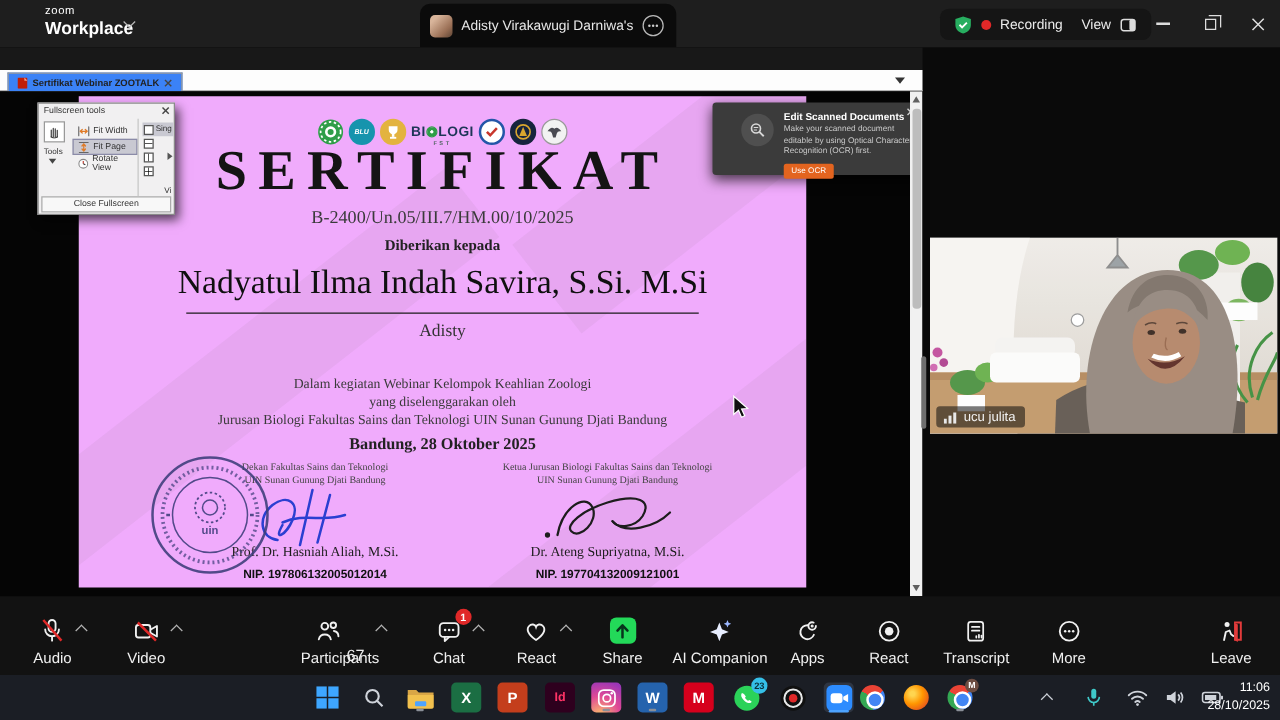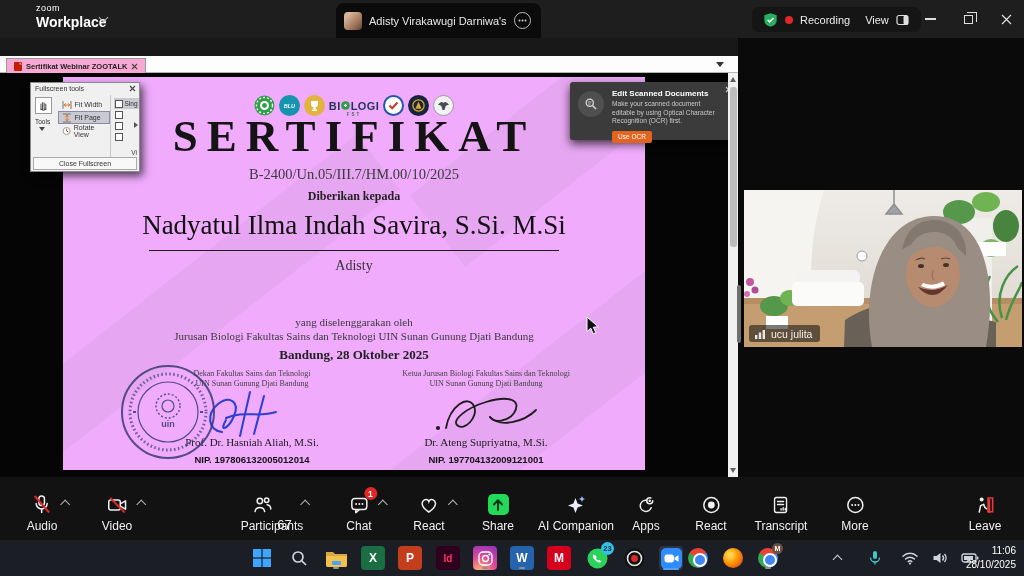--- a/index.html
+++ b/index.html
@@ -28,21 +28,21 @@
   .max-glyph{width:9px;height:9px;border:1.2px solid #ddd;position:relative;}
   .max-glyph:before{content:"";position:absolute;left:2px;top:-4px;width:9px;height:9px;border:1.2px solid #ddd;border-left:none;border-bottom:none;}
 
   
   .main{position:absolute;left:0;top:38px;width:1024px;height:439px;background:#0a0a0a;}
   .substrip{position:absolute;left:0;top:0;width:738px;height:18px;background:#181818;}
 
   
   .pdf{position:absolute;left:0;top:18px;width:738px;height:421px;background:#040404;}
   .pdf-tabbar{position:relative;height:17px;background:#fdfdfd;border-bottom:1px solid #b5b5b5;}
-  .pdf-tab{position:absolute;left:6px;top:2px;height:15px;display:flex;align-items:center;gap:4px;padding:0 7px;background:#f9a8d4;border:1px solid #9a9a9a;border-bottom:none;font-size:7.5px;font-weight:bold;color:#222;}
+  .pdf-tab{position:absolute;left:6px;top:2px;height:15px;display:flex;align-items:center;gap:4px;padding:0 7px;background:#3b82f6;border:1px solid #9a9a9a;border-bottom:none;font-size:7.5px;font-weight:bold;color:#222;}
   .tab-dd{position:absolute;right:14px;top:6px;width:0;height:0;border-left:4px solid transparent;border-right:4px solid transparent;border-top:5px solid #333;}
   .pdf-canvas{position:absolute;left:0;top:17px;width:738px;height:404px;background:#050505;overflow:hidden;}
 
   
   .page{position:absolute;left:63px;top:4px;width:582px;height:393px;background:#f0abfc;overflow:hidden;font-family:"Liberation Serif","DejaVu Serif",serif;}
   .shine{position:absolute;background:rgba(120,110,100,.07);}
   .s1{width:420px;height:90px;left:330px;top:-20px;transform:rotate(-38deg);}
   .s2{width:520px;height:70px;left:-150px;top:210px;transform:rotate(-38deg);}
   .s3{width:420px;height:80px;left:250px;top:300px;transform:rotate(-38deg);}
   .cline{position:absolute;left:0;width:100%;text-align:center;color:#222;}
@@ -98,21 +98,21 @@
   .lay{width:8px;height:8px;border:1px solid #555;background:#fff;flex:none;}
   .lay.h2{background:linear-gradient(to bottom,#fff 42%,#555 42%,#555 58%,#fff 58%);}
   .lay.v2{background:linear-gradient(to right,#fff 42%,#555 42%,#555 58%,#fff 58%);}
   .lay.g4{background:linear-gradient(to bottom,#fff 42%,#555 42%,#555 58%,#fff 58%),linear-gradient(to right,#fff 42%,#555 42%,#555 58%,#fff 58%);background-blend-mode:multiply;}
   .lay-lbl{font-size:6.5px;white-space:nowrap;}
   .tp-arrow{position:absolute;right:1px;top:27px;width:0;height:0;border-top:3.5px solid transparent;border-bottom:3.5px solid transparent;border-left:4.5px solid #555;}
   .tp-vi{position:absolute;right:2px;bottom:1px;font-size:6.5px;}
   .tp-close{height:13px;margin:0 2px;border:1px solid #aaa;background:#f8f8f8;text-align:center;line-height:11px;font-size:7px;}
 
   
-  .ocr-pop{position:absolute;left:570px;top:9px;width:167px;height:58px;background:#3b3b3b;border-radius:3px;box-shadow:0 4px 10px rgba(0,0,0,.7);padding:7px 8px;display:flex;gap:8px;font-family:"Liberation Sans",sans-serif;}
+  .ocr-pop{position:absolute;left:570px;top:9px;width:167px;height:58px;background:#3b3b3b;border-radius:3px;box-shadow:0 4px 10px rgba(0,0,0,.7);padding:7px 23px;display:flex;gap:8px;font-family:"Liberation Sans",sans-serif;}
   .ocr-ic{width:26px;height:26px;border-radius:50%;background:#4f4f4f;flex:none;display:flex;align-items:center;justify-content:center;margin-top:2px;}
   .ocr-title{font-size:8px;font-weight:bold;color:#fff;}
   .ocr-body{font-size:6.6px;color:#c9c9c9;line-height:8.5px;margin-top:2px;width:112px;}
   .ocr-btn{margin-top:5px;width:40px;height:12px;background:#e3641f;border-radius:2px;color:#fff;font-size:6.5px;display:flex;align-items:center;justify-content:center;}
   .ocr-x{position:absolute;right:5px;top:4px;}
   .xg line{stroke:#cfcfcf;stroke-width:1.1;}
   .xg-dark line{stroke:#444;stroke-width:1.1;}
 
   
   .video{position:absolute;left:744px;top:152px;width:278px;height:157px;background:#737373;overflow:hidden;}
@@ -274,20 +274,21 @@
                 </svg>
             </div>
           </div>
 
           <div class="cline cert-title">SERTIFIKAT</div>
           <div class="cline cert-num">B-2400/Un.05/III.7/HM.00/10/2025</div>
           <div class="cline cert-name">Nadyatul Ilma Indah Savira, S.Si. M.Si</div>
           <div class="cline cert-given">Diberikan kepada</div>
           <div class="cert-rule"></div>
           <div class="cline cert-sebagai">Adisty</div>
+          <div class="cline cert-b" style="top:224px;">Dalam kegiatan Webinar Kelompok Keahlian Zoologi</div>
           <div class="cline cert-b" style="top:239px;">yang diselenggarakan oleh</div>
           <div class="cline cert-b" style="top:253px;">Jurusan Biologi Fakultas Sains dan Teknologi UIN Sunan Gunung Djati Bandung</div>
           <div class="cline cert-date">Bandung, 28 Oktober 2025</div>
 
           <div class="sigcol sig-l">
             <div class="sig-t">Dekan Fakultas Sains dan Teknologi</div>
             <div class="sig-t">UIN Sunan Gunung Djati Bandung</div>
             <div class="sig-draw">
               <svg width="120" height="48" viewBox="0 0 120 48">
                   <g stroke="#2b3fd1" stroke-width="2" fill="none" stroke-linecap="round">

